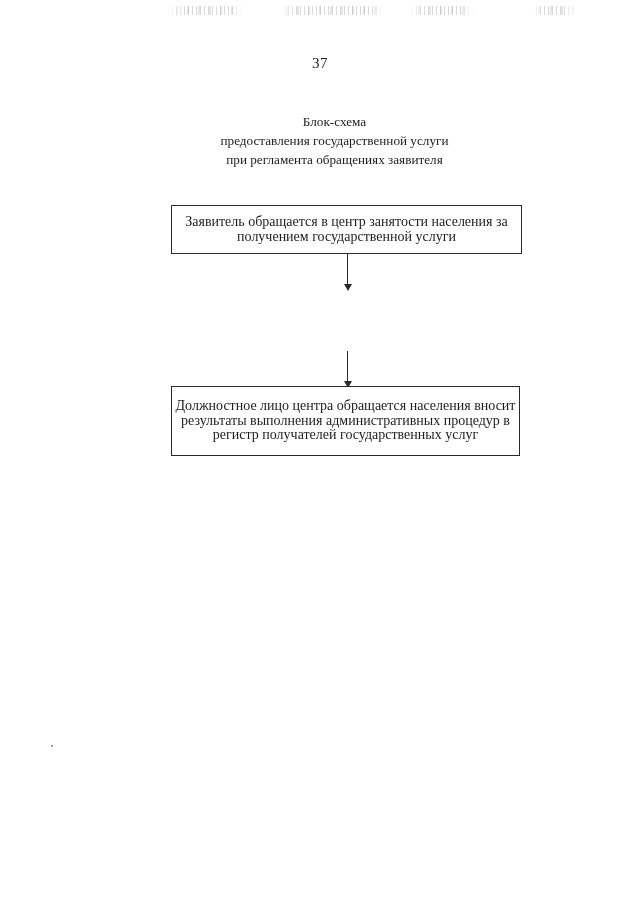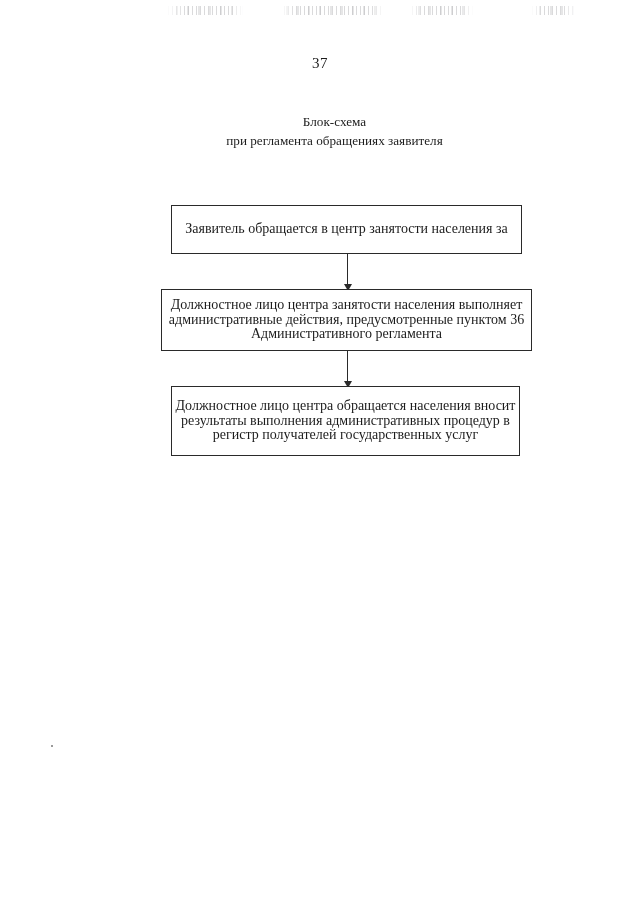--- a/index.html
+++ b/index.html
@@ -145,43 +145,38 @@
 </style>
 </head>
 <body>
 
 <div class="scan-noise"></div>
 
 <div class="page-number">37</div>
 
 <div class="doc-title">
   <span class="line">Блок-схема</span>
+  <span class="line">предоставления государственной услуги</span>
   <span class="line">при регламента обращениях заявителя</span>
 </div>
 
 <div class="flowchart">
 
   <div class="node node-1">
     <span class="ntext">
       <span class="line">Заявитель обращается в центр занятости населения за</span>
+      <span class="line">получением государственной услуги</span>
     </span>
   </div>
 
   <div class="connector connector-1">
     <span class="stem"></span>
     <span class="head"></span>
   </div>
 
-  <div class="node node-2">
-    <span class="ntext">
-      <span class="line">Должностное лицо центра занятости населения выполняет</span>
-      <span class="line">административные действия, предусмотренные пунктом 36</span>
-      <span class="line">Административного регламента</span>
-    </span>
-  </div>
 
   <div class="connector connector-2">
     <span class="stem"></span>
     <span class="head"></span>
   </div>
 
   <div class="node node-3">
     <span class="ntext">
       <span class="line">Должностное лицо центра обращается населения вносит</span>
       <span class="line">результаты выполнения административных процедур в</span>

